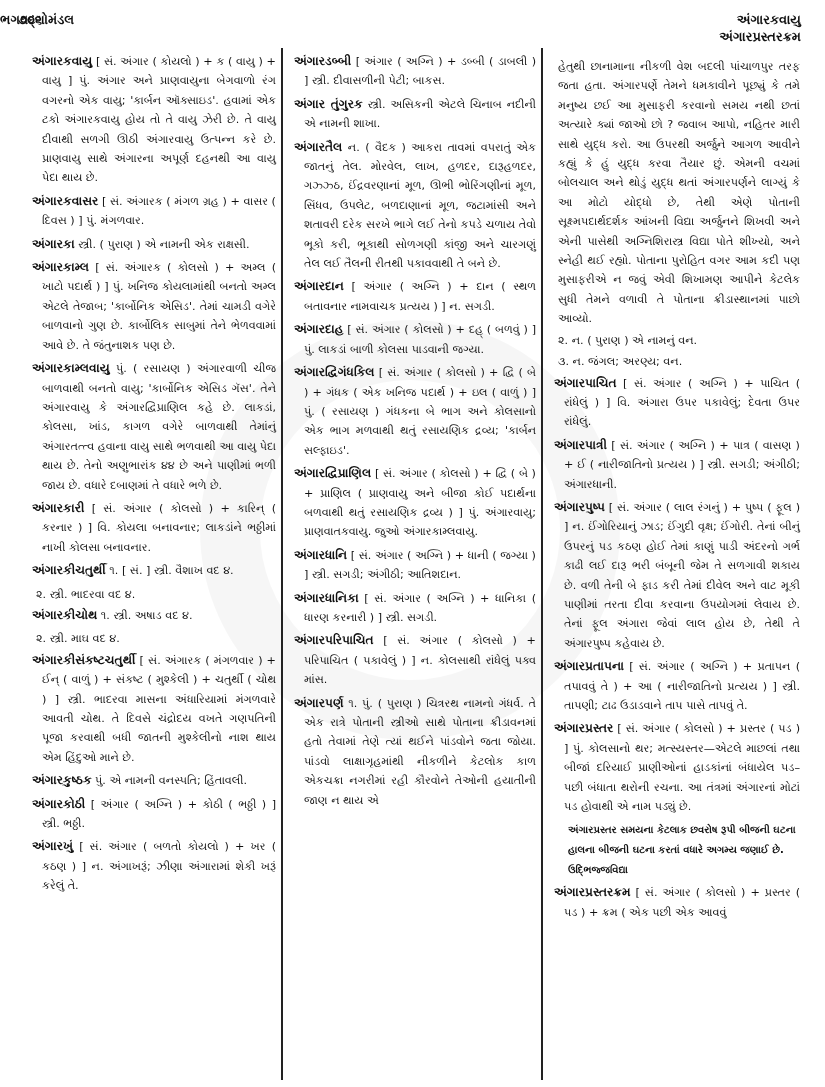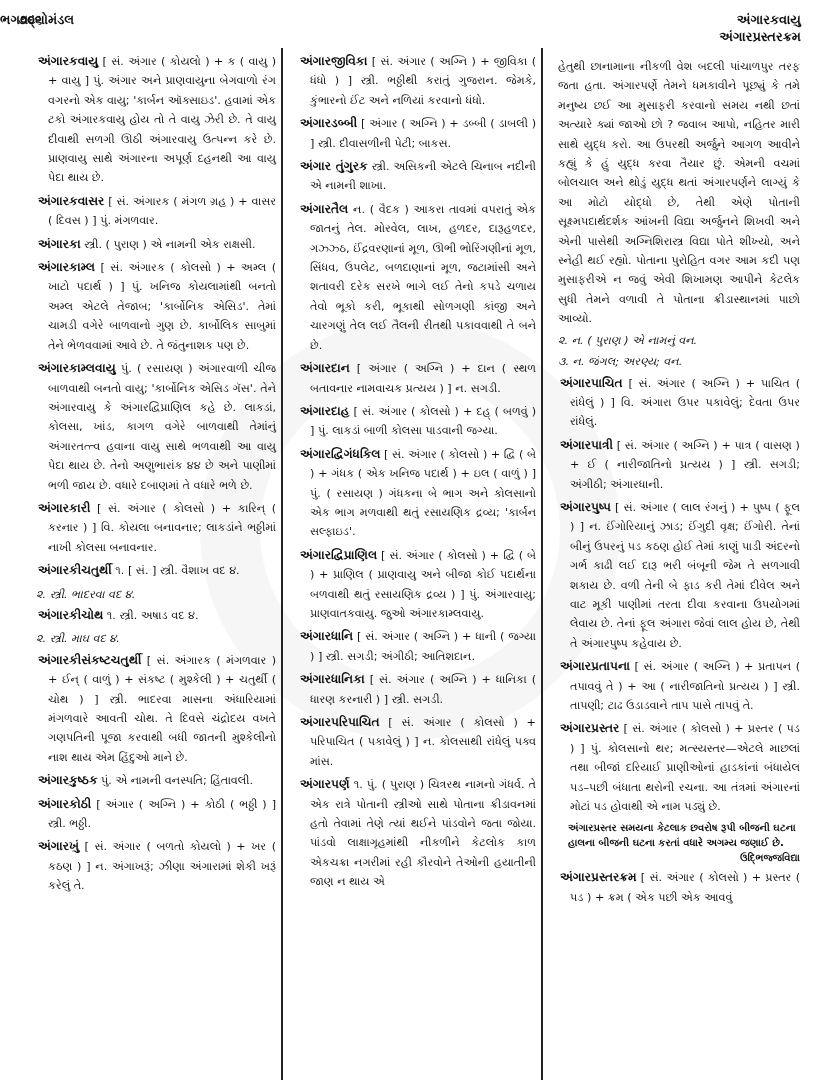--- a/index.html
+++ b/index.html
@@ -11,26 +11,26 @@
   .title { position: absolute; left: 0; width: 825px; text-align: left; top: 2px; font-size: 13px; font-weight: bold; }
   .guide1 { position: absolute; right: 24px; top: 2px; font-size: 13px; font-weight: bold; }
   .guide2 { position: absolute; right: 24px; top: 19px; font-size: 13px; font-weight: bold; }
   .col { position: absolute; top: 52px; bottom: 0; font-size: 11.2px; line-height: 19.4px; }
   .col1 { left: 26px; width: 250px; }
   .col2 { left: 288px; width: 248px; }
   .col3 { left: 548px; width: 252px; }
   .divider { position: absolute; width: 1.5px; background: #222; }
   .div1 { left: 281px; top: 48px; height: 1032px; }
   .div2 { left: 541px; top: 48px; height: 1032px; }
-  .entry { margin: 0 0 4px 12px; text-align: justify; padding-left: 10px; text-indent: -10px; }
+  .entry { margin: 0 0 4px 6px; text-align: justify; padding-left: 10px; text-indent: -10px; }
   .entry .hw { font-weight: bold; font-size: 12.2px; }
   .cont { text-align: justify; margin: 5px 0 2px 0; padding-left: 10px; }
-  .sub { margin: 0 0 2px 0; padding-left: 10px; font-style: italic; }
-  .quote { margin: 2px 0 3px 0; padding-left: 20px; font-size: 10px; line-height: 15px; font-weight: bold; }
-  .quote .src { display: block; text-align: right; }
+  .sub { margin: 0 0 2px 0; padding-left: 10px; }
+  .quote { margin: 2px 0 3px 0; padding-left: 20px; font-size: 10px; line-height: 20px; font-weight: bold; }
+  .quote .src { display: block; text-align: left; }
   .watermark { position: absolute; left: 200px; top: 320px; width: 420px; height: 420px;
                border-radius: 50%; border: 60px solid rgba(0,0,0,0.035); box-sizing: border-box; }
 </style>
 </head>
 <body>
 
 <div class="page">
   <div class="watermark"></div>
 
   <div class="header">
@@ -53,21 +53,20 @@
       <p class="entry"><span class="hw">અંગારકીચતુર્થી</span><span> ૧. [ સં. ] સ્ત્રી. વૈશાખ વદ ૪.</span></p>
       <p class="sub">૨. સ્ત્રી. ભાદરવા વદ ૪.</p>
       <p class="entry"><span class="hw">અંગારકીચોથ</span><span> ૧. સ્ત્રી. અષાડ વદ ૪.</span></p>
       <p class="sub">૨. સ્ત્રી. માઘ વદ ૪.</p>
       <p class="entry"><span class="hw">અંગારકીસંકષ્ટચતુર્થી</span><span> [ સં. અંગારક ( મંગળવાર ) + ઈન્ ( વાળું ) + સંકષ્ટ ( મુશ્કેલી ) + ચતુર્થી ( ચોથ ) ] સ્ત્રી. ભાદરવા માસના અંધારિયામાં મંગળવારે આવતી ચોથ. તે દિવસે ચંદ્રોદય વખતે ગણપતિની પૂજા કરવાથી બધી જાતની મુશ્કેલીનો નાશ થાય એમ હિંદુઓ માને છે.</span></p>
       <p class="entry"><span class="hw">અંગારકુષ્ઠક</span><span> પું. એ નામની વનસ્પતિ; હિંતાવલી.</span></p>
       <p class="entry"><span class="hw">અંગારકોઠી</span><span> [ અંગાર ( અગ્નિ ) + કોઠી ( ભઠ્ઠી ) ] સ્ત્રી. ભઠ્ઠી.</span></p>
       <p class="entry"><span class="hw">અંગારખું</span><span> [ સં. અંગાર ( બળતો કોયલો ) + ખર ( કઠણ ) ] ન. અંગાખરૂં; ઝીણા અંગારામાં શેકી ખરૂં કરેલું તે.</span></p>
     </div>
   <div class="col col2">
-      <p class="entry"><span class="hw">અંગારજીવિકા</span><span> [ સં. અંગાર ( અગ્નિ ) + જીવિકા ( ધંધો ) ] સ્ત્રી. ભઠ્ઠીથી કરાતું ગુજરાન. જેમકે, કુંભારનો ઈંટ અને નળિયાં કરવાનો ધંધો.</span></p>
       <p class="entry"><span class="hw">અંગારડબ્બી</span><span> [ અંગાર ( અગ્નિ ) + ડબ્બી ( ડાબલી ) ] સ્ત્રી. દીવાસળીની પેટી; બાકસ.</span></p>
       <p class="entry"><span class="hw">અંગાર તુંગુરક</span><span> સ્ત્રી. અસિકની એટલે ચિનાબ નદીની એ નામની શાખા.</span></p>
       <p class="entry"><span class="hw">અંગારતૈલ</span><span> ન. ( વૈદક ) આકરા તાવમાં વપરાતું એક જાતનું તેલ. મોરવેલ, લાખ, હળદર, દારૂહળદર, ગઝ્ઝ્ઠ, ઈંદ્રવરણાનાં મૂળ, ઊભી ભોરિંગણીનાં મૂળ, સિંધવ, ઉપલેટ, બળદાણાનાં મૂળ, જટામાંસી અને શતાવરી દરેક સરખે ભાગે લઈ તેનો કપડે ચળાય તેવો ભૂકો કરી, ભૂકાથી સોળગણી કાંજી અને ચારગણું તેલ લઈ તૈલની રીતથી પકાવવાથી તે બને છે.</span></p>
       <p class="entry"><span class="hw">અંગારદાન</span><span> [ અંગાર ( અગ્નિ ) + દાન ( સ્થળ બતાવનાર નામવાચક પ્રત્યય ) ] ન. સગડી.</span></p>
       <p class="entry"><span class="hw">અંગારદાહ</span><span> [ સં. અંગાર ( કોલસો ) + દહ્ ( બળવું ) ] પું. લાકડાં બાળી કોલસા પાડવાની જગ્યા.</span></p>
       <p class="entry"><span class="hw">અંગારદ્વિગંધકિલ</span><span> [ સં. અંગાર ( કોલસો ) + દ્વિ ( બે ) + ગંધક ( એક ખનિજ પદાર્થ ) + ઇલ ( વાળું ) ] પું. ( રસાયણ ) ગંધકના બે ભાગ અને કોલસાનો એક ભાગ મળવાથી થતું રસાયણિક દ્રવ્ય; 'કાર્બન સલ્ફાઇડ'.</span></p>
       <p class="entry"><span class="hw">અંગારદ્વિપ્રાણિલ</span><span> [ સં. અંગાર ( કોલસો ) + દ્વિ ( બે ) + પ્રાણિલ ( પ્રાણવાયુ અને બીજા કોઈ પદાર્થના બળવાથી થતું રસાયણિક દ્રવ્ય ) ] પું. અંગારવાયુ; પ્રાણવાતકવાયુ. જુઓ અંગારકામ્લવાયુ.</span></p>
       <p class="entry"><span class="hw">અંગારધાનિ</span><span> [ સં. અંગાર ( અગ્નિ ) + ધાની ( જગ્યા ) ] સ્ત્રી. સગડી; અંગીઠી; આતિશદાન.</span></p>
       <p class="entry"><span class="hw">અંગારધાનિકા</span><span> [ સં. અંગાર ( અગ્નિ ) + ધાનિકા ( ધારણ કરનારી ) ] સ્ત્રી. સગડી.</span></p>
       <p class="entry"><span class="hw">અંગારપરિપાચિત</span><span> [ સં. અંગાર ( કોલસો ) + પરિપાચિત ( પકાવેલું ) ] ન. કોલસાથી રાંધેલું પક્વ માંસ.</span></p>

